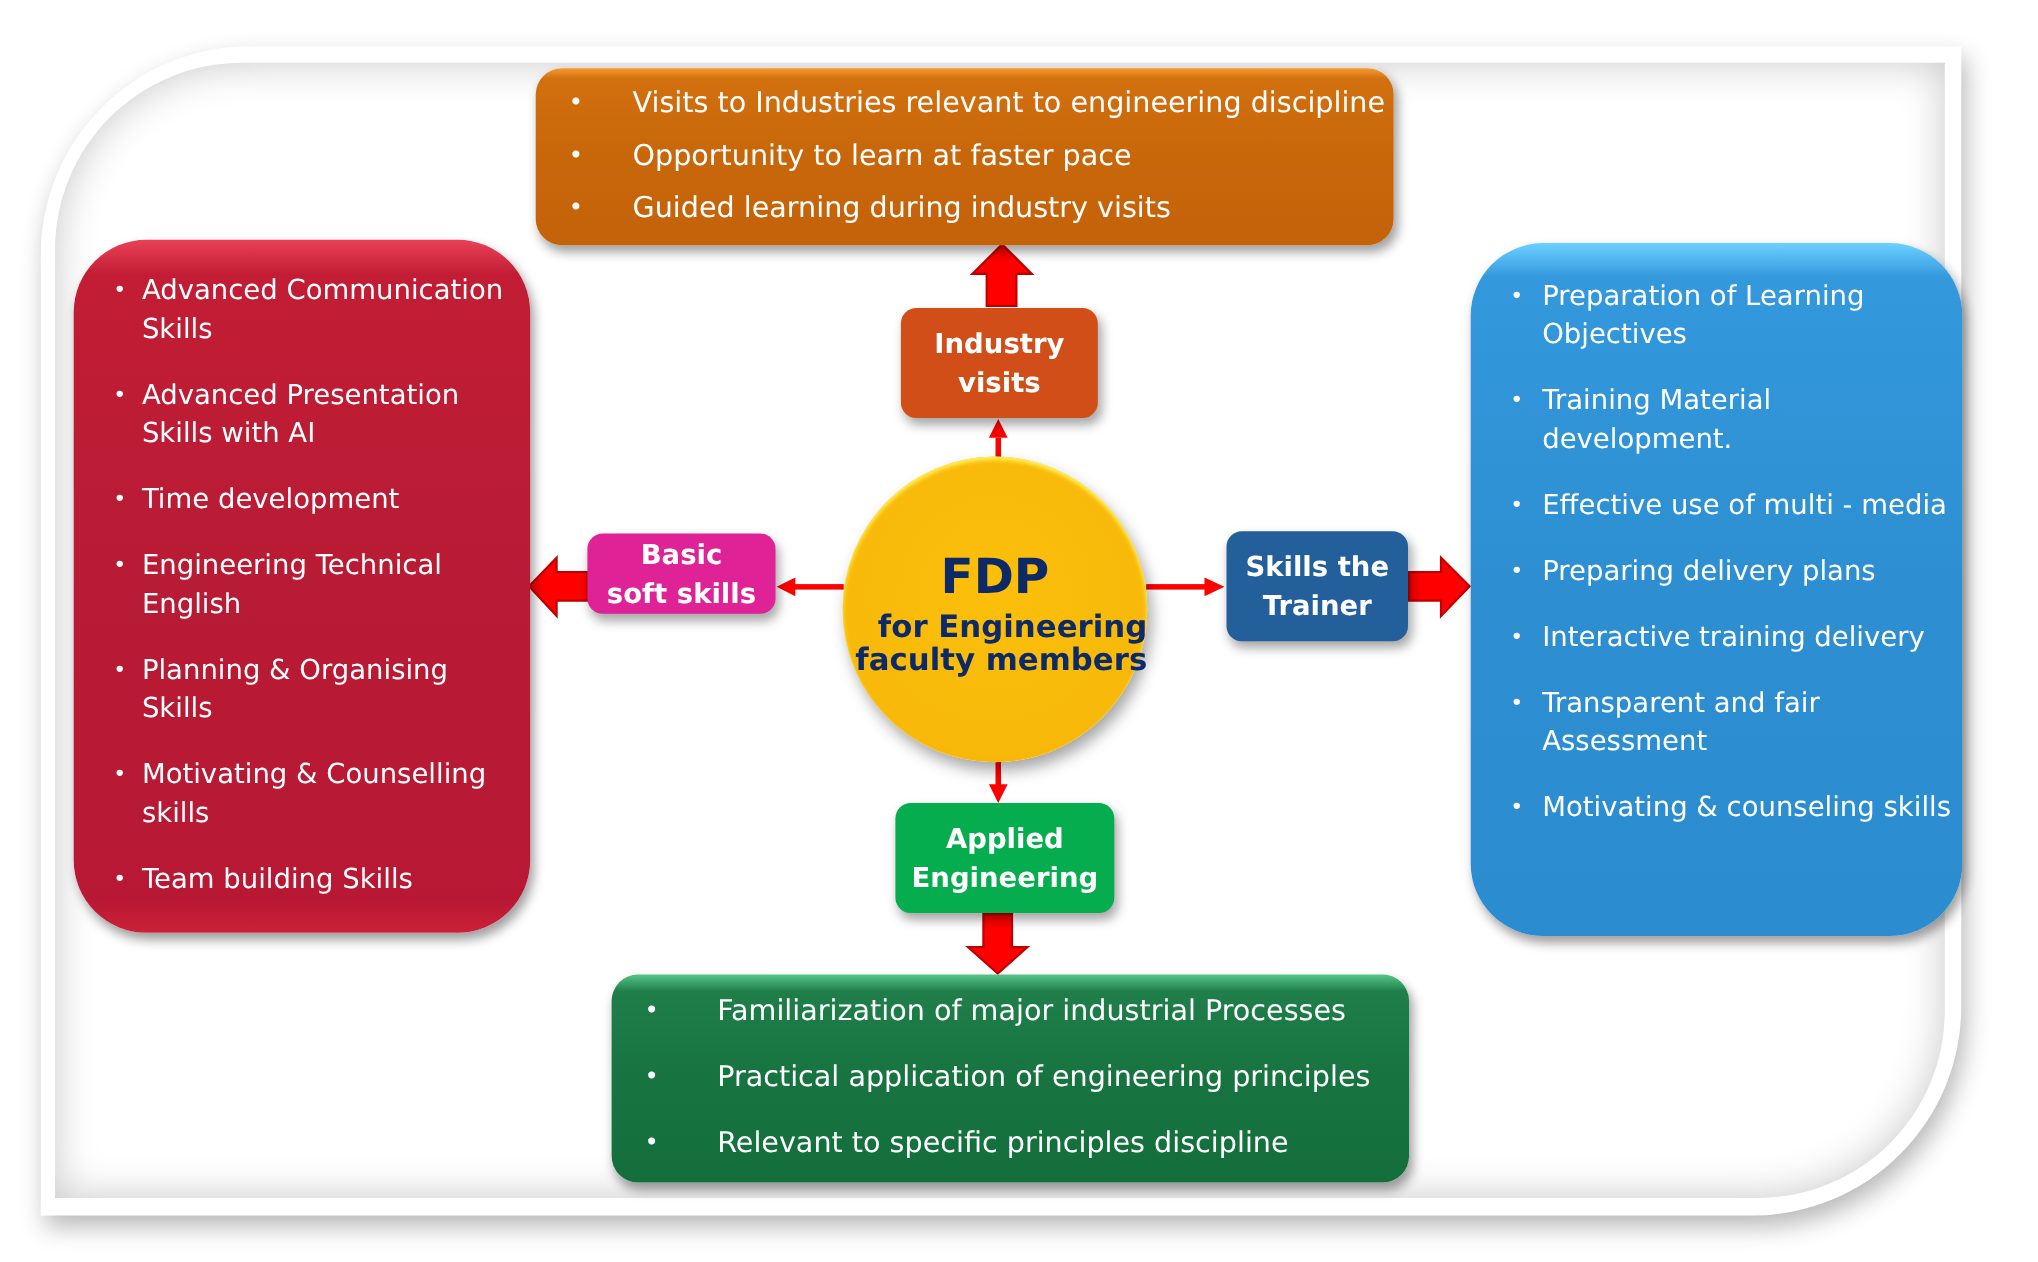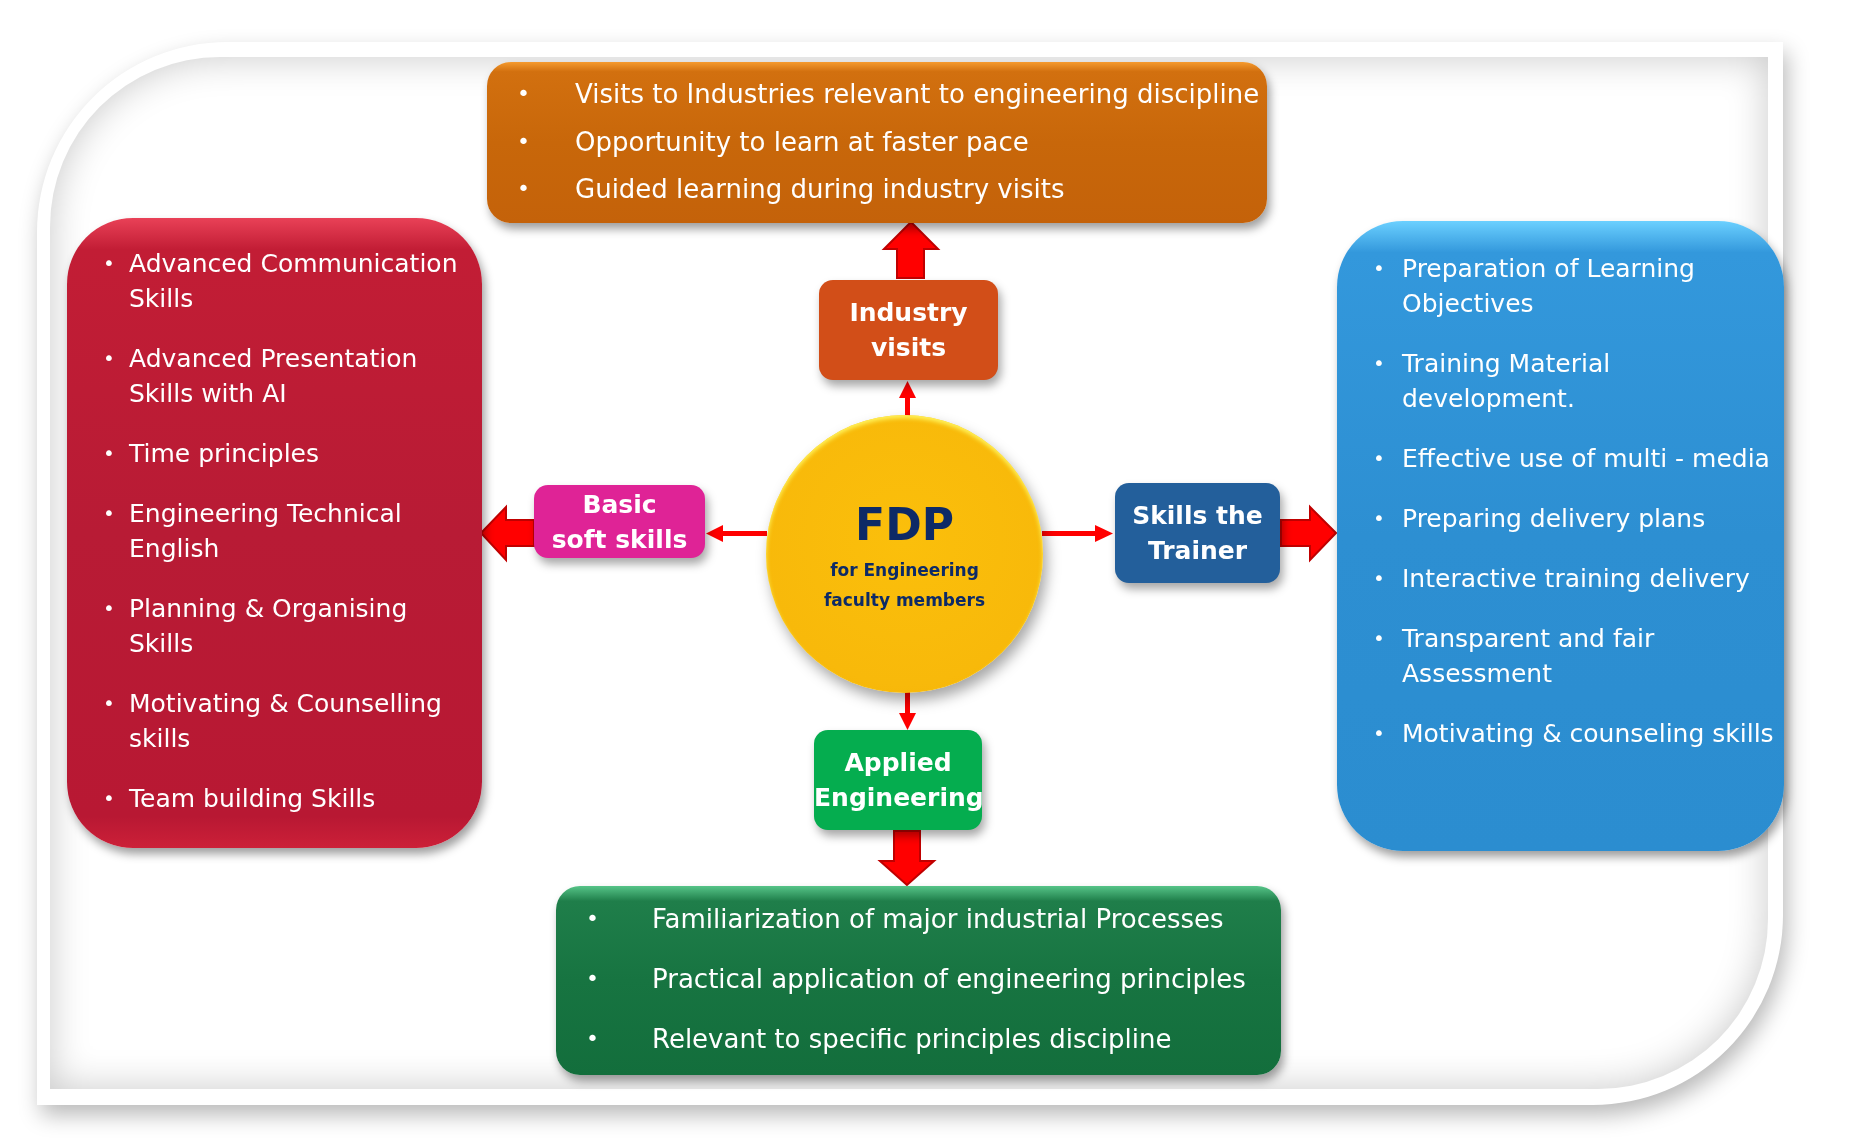--- a/index.html
+++ b/index.html
@@ -73,37 +73,37 @@
   
   .label-box {
     position: absolute; box-sizing: border-box; color: #ffffff;
     border-radius: 14px; font-weight: bold; font-size: 25px; line-height: 35px;
     text-align: center; display: flex; flex-direction: column; justify-content: center;
     box-shadow: 3px 6px 10px rgba(0,0,0,0.35);
   }
   .industry-label { left: 819px; top: 280px; width: 179px; height: 100px; background: #d24e18; }
   .soft-label { left: 534px; top: 485px; width: 171px; height: 73px; background: #df2396; }
   .trainer-label { left: 1115px; top: 483px; width: 165px; height: 100px; background: #235f9b; }
-  .applied-label { left: 814px; top: 730px; width: 168px; height: 100px; background: #05ad4f; }
+  .applied-label { left: 814px; top: 730px; width: 199px; height: 100px; background: #05ad4f; }
 
   
   .hub {
     position: absolute; left: 766px; top: 415px; width: 277px; height: 278px;
     border-radius: 50%;
     background: radial-gradient(circle at 50% 45%, #fbbf0b 0%, #f8b90a 70%, #f5b207 92%, #e2a300 100%);
     box-shadow: inset 0 3px 4px #fff35a, 4px 8px 14px rgba(0,0,0,0.35);
     color: #0d2a66; text-align: center;
   }
   .hub-title {
     position: absolute; left: 0; right: 0; top: 84px;
     font-size: 44px; font-weight: bold; line-height: 52px; text-align: center;
   }
   .hub-sub {
     position: absolute; left: 0; right: 0; top: 140px;
-    font-size: 17px; font-weight: bold; line-height: 30px;
+    font-size: 28px; font-weight: bold; line-height: 30px; text-align: right;
   }
   svg.arrows { position: absolute; left: 0; top: 0; }
 </style>
 </head>
 <body>
 
 <div class="frame-outer"></div>
 <div class="frame-inner"></div>
 
 <svg class="arrows" width="1853" height="1147">
@@ -136,21 +136,21 @@
     <li><span class="bullet">•</span><span>Visits to Industries relevant to engineering discipline</span></li>
     <li><span class="bullet">•</span><span>Opportunity to learn at faster pace</span></li>
     <li><span class="bullet">•</span><span>Guided learning during industry visits</span></li>
   </ul>
 </div>
 
 <div class="box red-box">
   <ul>
     <li><span class="bullet">•</span><span>Advanced Communication Skills</span></li>
     <li><span class="bullet">•</span><span>Advanced Presentation Skills with AI</span></li>
-    <li><span class="bullet">•</span><span>Time principles</span></li>
+    <li><span class="bullet">•</span><span>Time development</span></li>
     <li><span class="bullet">•</span><span>Engineering Technical English</span></li>
     <li><span class="bullet">•</span><span>Planning  &amp; Organising Skills</span></li>
     <li><span class="bullet">•</span><span>Motivating &amp; Counselling skills</span></li>
     <li><span class="bullet">•</span><span>Team building Skills</span></li>
   </ul>
 </div>
 
 <div class="box blue-box">
   <ul>
     <li><span class="bullet">•</span><span>Preparation of  Learning Objectives</span></li>

